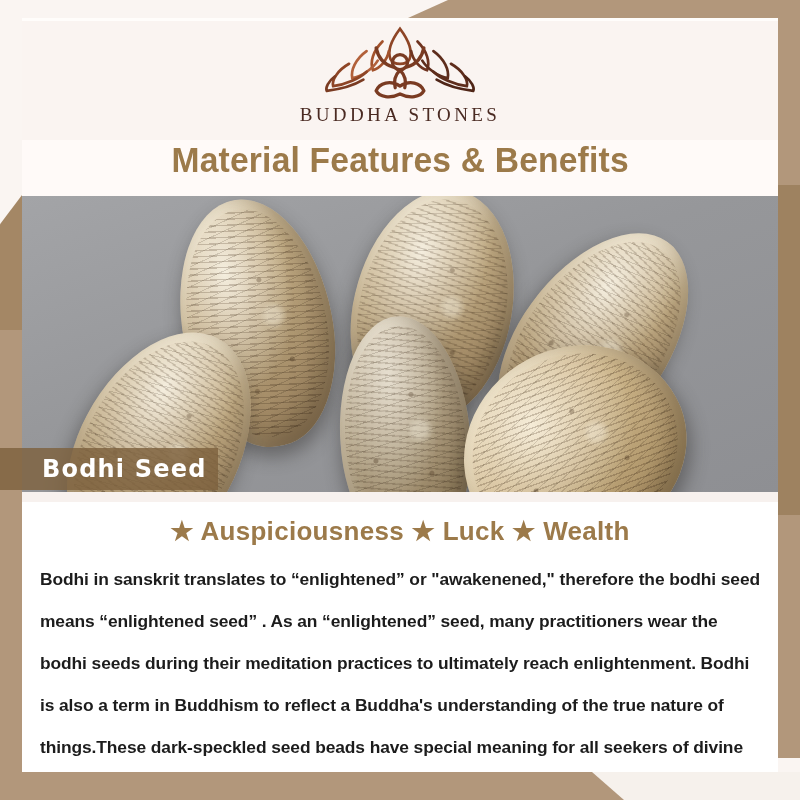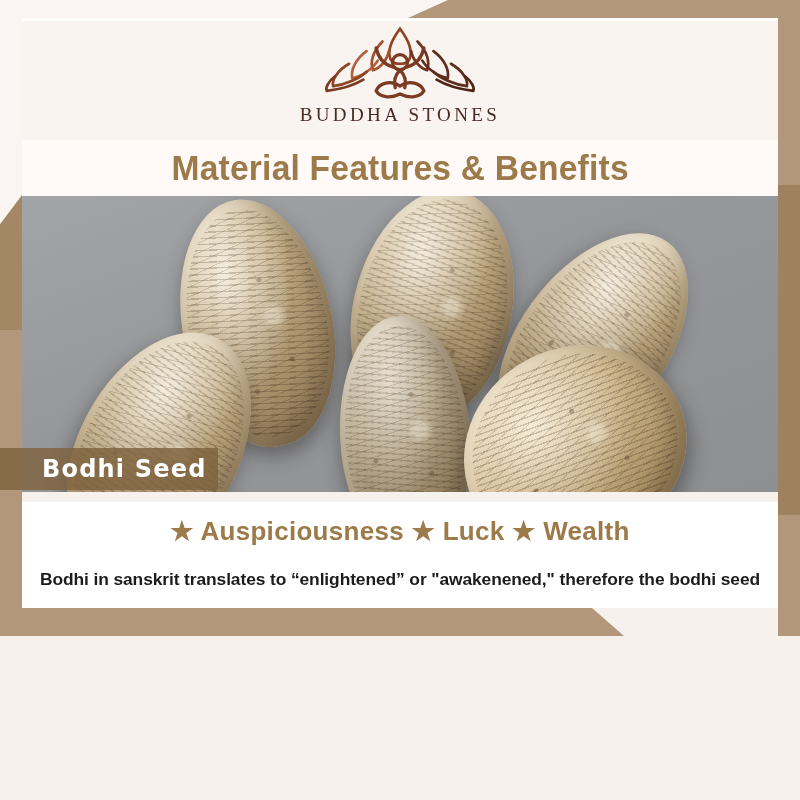--- a/index.html
+++ b/index.html
@@ -8,21 +8,21 @@
     width: 800px;
     height: 800px;
     overflow: hidden;
     font-family: "Liberation Sans", sans-serif;
     background: #f6f1ec;
   }
 
   .poster {
     position: relative;
     width: 800px;
-    height: 636px;
+    height: 800px;
     background: #faf5f2;
     overflow: hidden;
   }
 
   
   .frame-top {
     position: absolute;
     top: 0; left: 0;
     width: 800px; height: 18px;
     background: #b2977b;
@@ -100,21 +100,20 @@
     font-weight: 400;
   }
 
   
   .title-banner {
     position: absolute;
     top: 140px; left: 22px;
     width: 756px; height: 56px;
     background: #fffaf8;
     display: flex;
-    align-items: center;
     justify-content: center;
     z-index: 3;
   }
   .title-text {
     font-family: "Liberation Sans Narrow", "Liberation Sans", sans-serif;
     font-size: 35px;
     font-weight: bold;
     color: #9c7a4a;
     letter-spacing: 0.2px;
     transform: scaleX(0.96);

